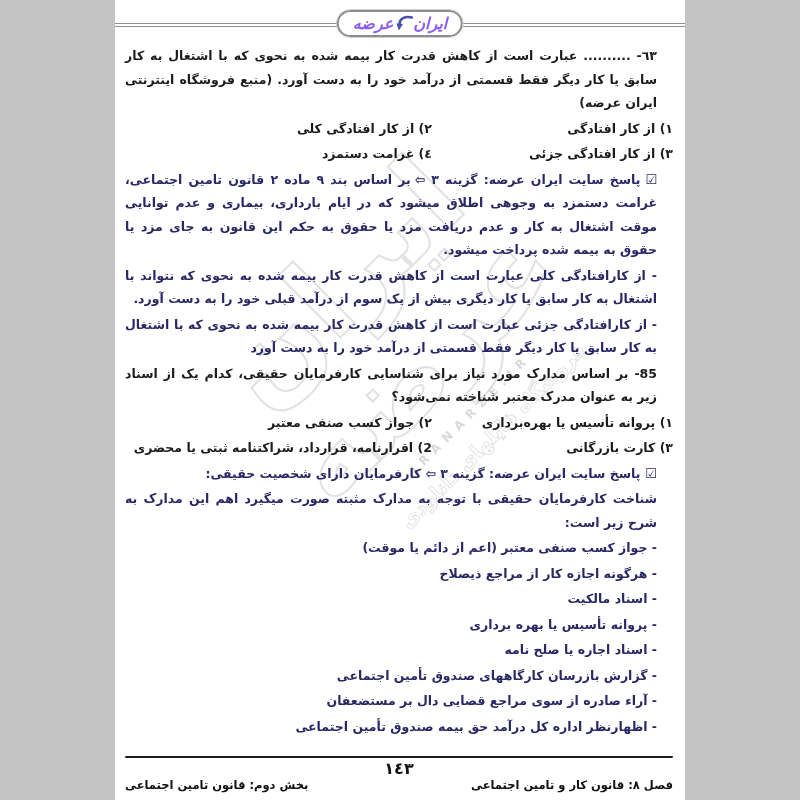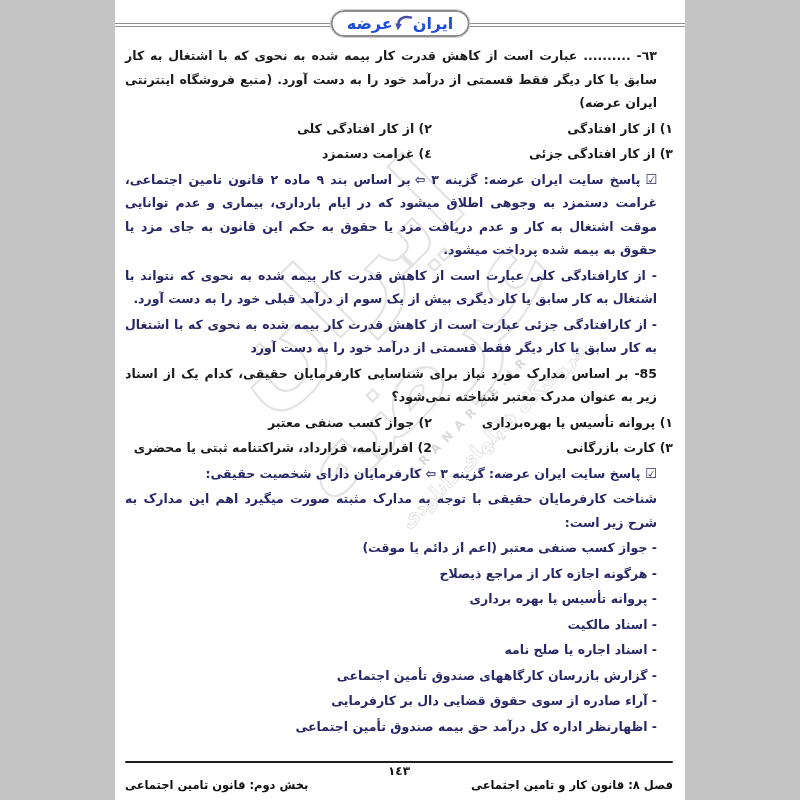--- a/index.html
+++ b/index.html
@@ -5,21 +5,21 @@
   html,body{margin:0;padding:0;width:800px;height:800px;overflow:hidden;}
   body{background:#c4c4c4;position:relative;font-family:"DejaVu Sans",sans-serif;}
   .paper{position:absolute;left:115px;top:0;width:570px;height:800px;background:#ffffff;}
 
   
   .header-rule{position:absolute;top:23px;left:0;right:0;height:2px;
     border-top:1px solid #8f8f8f;border-bottom:1px solid #8f8f8f;}
   .logo-pill{position:absolute;top:10px;left:50%;transform:translateX(-50%);
     background:#fff;border:2px solid #8d8d8d;outline:1px solid #cfcfcf;border-radius:15px;
     padding:2px 14px;display:flex;align-items:center;gap:1px;direction:rtl;z-index:3;}
-  .logo-word{font-weight:bold;font-size:16px;color:#1d4ed8;letter-spacing:-0.5px;}
+  .logo-word{font-weight:bold;font-size:16px;color:#8b5cf6;letter-spacing:-0.5px;font-style:italic;}
   .logo-arrow{width:20px;height:18px;margin:0 -1px;}
 
   
   .watermark{position:absolute;top:200px;left:20px;width:530px;
     transform:rotate(-45deg);text-align:center;direction:rtl;z-index:1;pointer-events:none;}
   .wm-big{font-size:115px;line-height:1;font-weight:bold;color:#ececec;
     -webkit-text-fill-color:transparent;-webkit-text-stroke:2px #e2e2e2;}
   .wm-domain{font-size:12px;letter-spacing:7px;color:#d9d9d9;margin-top:6px;font-weight:bold;}
   .wm-sub{font-size:20px;font-weight:bold;color:#eeeeee;margin-top:12px;
     -webkit-text-fill-color:transparent;-webkit-text-stroke:1px #e4e4e4;}
@@ -32,21 +32,21 @@
   .opts{display:flex;margin:0 0 2px 0;}
   .opt-first{width:44%;flex:none;}
   .opt-second{flex:1;}
   .ans{color:#282866;}
   .ans-icon{margin-left:5px;font-size:13px;}
   .ans-label{margin-left:4px;}
 
   
   .footer{position:absolute;left:10px;right:12px;bottom:8px;z-index:2;direction:rtl;}
   .footer-rule{height:2px;background:#1d1d1d;border-radius:2px;}
-  .page-num{text-align:center;font-size:12px;font-weight:bold;color:#111;margin:1px 0 0 0;}
+  .page-num{text-align:center;font-size:16px;font-weight:bold;color:#111;margin:1px 0 0 0;}
   .footer-row{display:flex;justify-content:space-between;font-size:11.5px;font-weight:bold;color:#111;}
 </style>
 </head>
 <body>
 
 <div class="paper">
 
   <div class="watermark">
     <div class="wm-big">ایران عرضه</div>
     <div class="wm-domain">IRANARZE.IR</div>
@@ -84,25 +84,25 @@
       <span class="opt-second">۲) جواز کسب صنفی معتبر</span>
     </div>
     <div class="opts">
       <span class="opt-first">۳) کارت بازرگانی</span>
       <span class="opt-second">2) اقرارنامه، قرارداد، شراکتنامه ثبتی یا محضری</span>
     </div>
     <p class="ans"><span class="ans-icon">☑</span><span class="ans-label">پاسخ سایت ایران عرضه: گزینه ۳ ⇦</span><span>کارفرمایان دارای شخصیت حقیقی:</span></p>
     <p class="ans">شناخت کارفرمایان حقیقی با توجه به مدارک مثبته صورت میگیرد اهم این مدارک به شرح زیر است:</p>
     <p class="ans">- جواز کسب صنفی معتبر (اعم از دائم یا موقت)</p>
     <p class="ans">- هرگونه اجازه کار از مراجع ذیصلاح</p>
+    <p class="ans">- اسناد مالکیت</p>
     <p class="ans">- پروانه تأسیس یا بهره برداری</p>
-    <p class="ans">- اسناد مالکیت</p>
     <p class="ans">- اسناد اجاره یا صلح نامه</p>
     <p class="ans">- گزارش بازرسان کارگاههای صندوق تأمین اجتماعی</p>
-    <p class="ans">- آراء صادره از سوی حقوق قضایی دال بر کارفرمایی</p>
+    <p class="ans">- آراء صادره از سوی مراجع قضایی دال بر مستضعفان</p>
     <p class="ans">- اظهارنظر اداره کل درآمد حق بیمه صندوق تأمین اجتماعی</p>
 
   </div>
 
   <div class="footer">
     <div class="footer-rule"></div>
     <div class="page-num">١٤٣</div>
     <div class="footer-row">
       <span>فصل ۸: قانون کار و تامین اجتماعی</span>
       <span>بخش دوم: قانون تامین اجتماعی</span>

